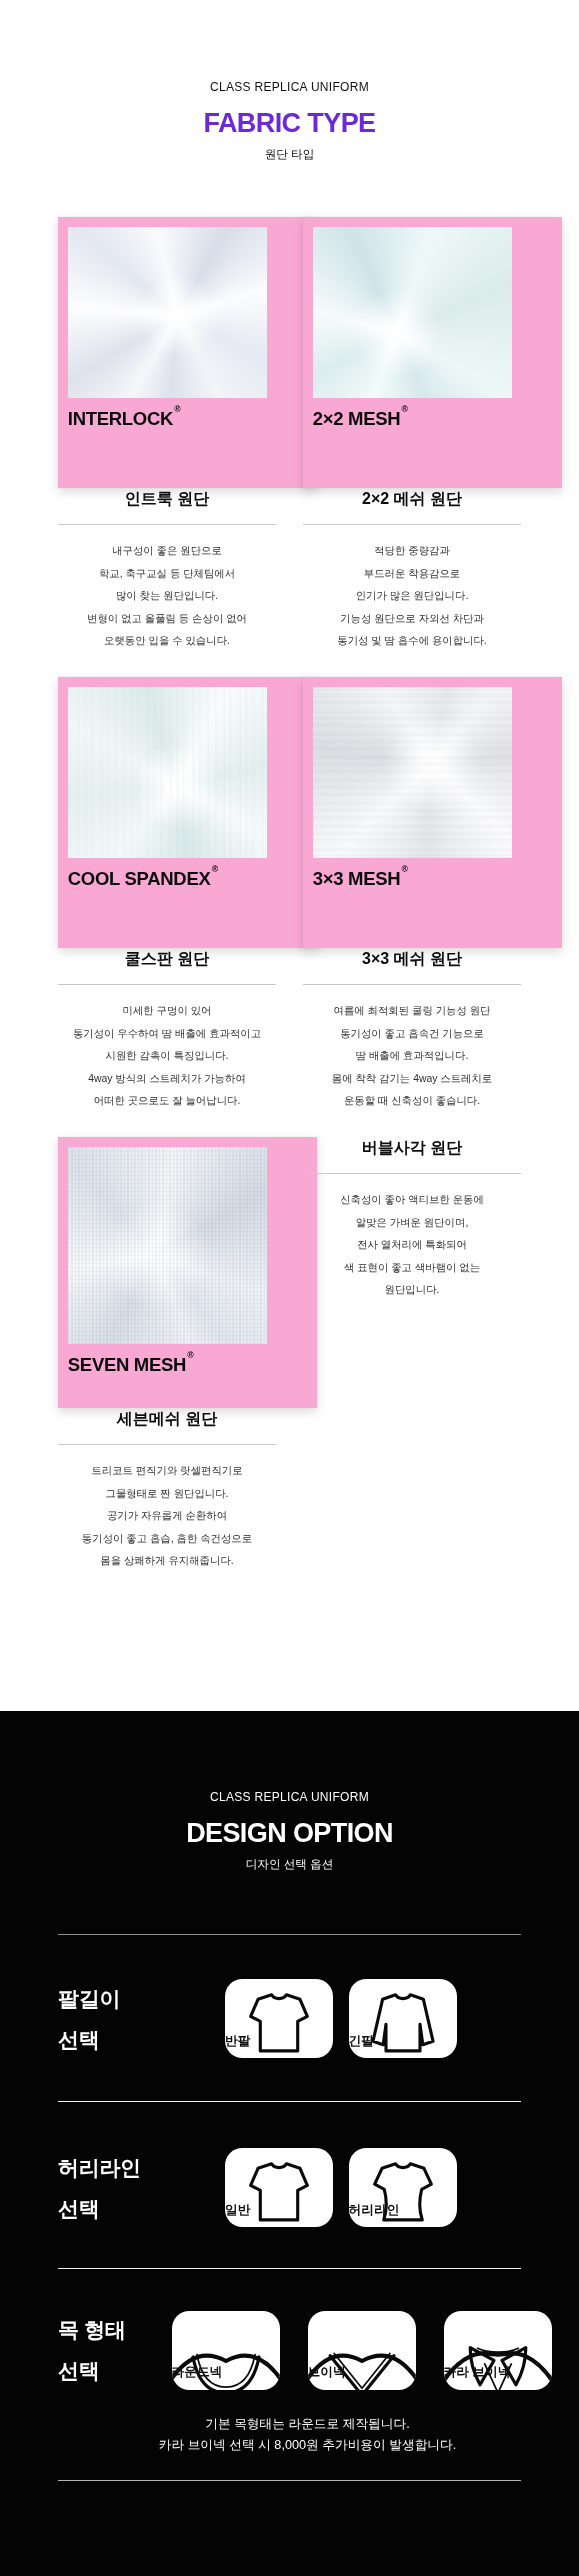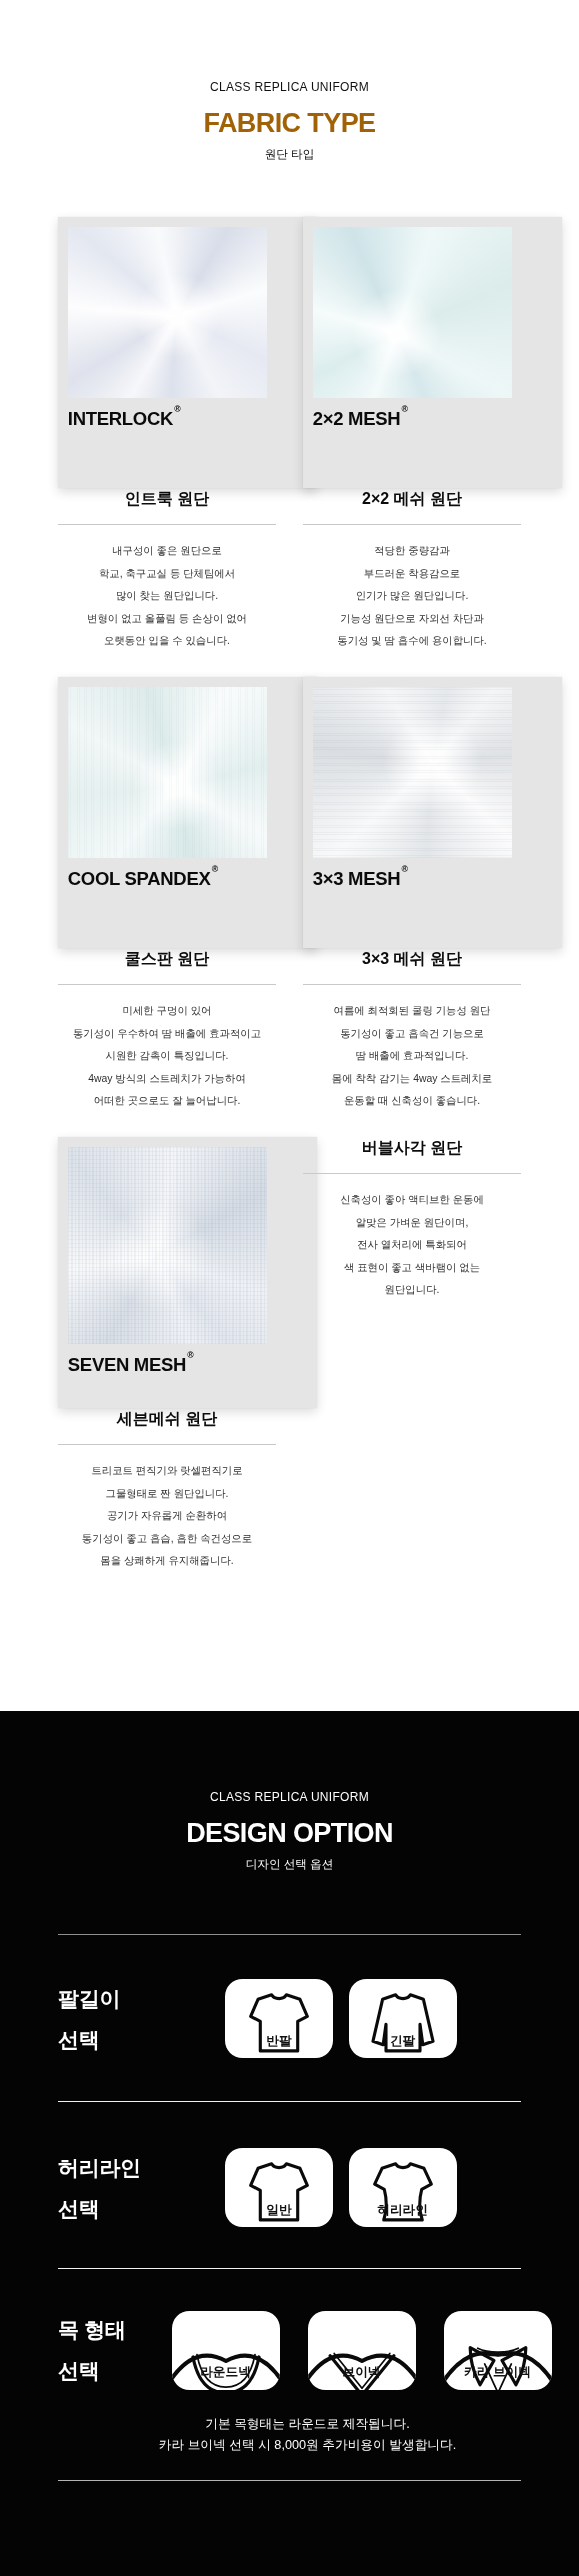--- a/index.html
+++ b/index.html
@@ -3,27 +3,27 @@
 <meta charset="utf-8">
 <style>
   * { margin:0; padding:0; box-sizing:border-box; }
   body { background:#ffffff; font-family:"Liberation Sans","DejaVu Sans",sans-serif; }
   .page { width:579px; height:2576px; margin:0 auto; background:#ffffff; overflow:hidden; position:relative; }
 
   
   .fabric-section { height:1711px; background:#ffffff; }
   .sec-header { text-align:center; padding-top:80px; }
   .eyebrow { font-size:12px; font-weight:400; color:#111; line-height:15px; letter-spacing:0.3px; }
-  .big-title { font-size:27px; font-weight:900; color:#a16207; line-height:29px; letter-spacing:-0.6px; margin-top:14px; }
+  .big-title { font-size:27px; font-weight:900; color:#6d28d9; line-height:29px; letter-spacing:-0.6px; margin-top:14px; }
   .sub-ko { font-size:11.6px; font-weight:400; color:#0a0a0a; line-height:15px; margin-top:8px; }
 
   .fabric-grid { display:grid; grid-template-columns:218px 218px; column-gap:27px; row-gap:24px;
                  padding:0 58px; margin-top:56px; }
   .fabric-block { width:218px; }
-  .fabric-card { width:259px; height:271px; background:#e5e5e5; padding:9.8px;
+  .fabric-card { width:259px; height:271px; background:#f9a8d4; padding:9.8px;
                  box-shadow:0 3.5px 10.4px rgba(0,0,0,.14), 0 0 0 0.6px rgba(0,0,0,.03); }
   .photo { width:199px; height:171px; }
   .photo.tall { height:197px; }
   .p-interlock { background:
       radial-gradient(circle at 55% 52%, rgba(255,255,255,.95) 0 6%, rgba(255,255,255,0) 30%),
       conic-gradient(from 210deg at 55% 52%, #f6f7fa, #dfe2ec 8%, #fdfdfe 18%, #e3e7f0 28%, #f9fafc 38%, #d8dde9 50%, #fbfcfd 62%, #e6e9f2 74%, #f2f4f8 84%, #dde1ec 93%, #f6f7fa); }
   .p-mesh22 { background:
       radial-gradient(circle at 42% 62%, rgba(255,255,255,.95) 0 5%, rgba(255,255,255,0) 28%),
       conic-gradient(from 120deg at 42% 62%, #eef7f7, #d6e8ec 10%, #f3fafa 22%, #dcedee 34%, #f6fbfb 46%, #cfe4e8 60%, #eff8f8 72%, #dbeceb 85%, #eef7f7); }
   .p-coolspan { background:
@@ -63,21 +63,21 @@
 
   .opt-row { display:flex; align-items:center; padding-left:58px; height:109px; }
   .opt-row.ra { margin-top:29px; }
   .opt-row.rb { margin-top:31px; }
   .opt-row.rc { margin-top:27px; }
   .opt-label { width:110px; font-size:21px; font-weight:800; line-height:41px; color:#ffffff; letter-spacing:-0.3px; }
   .opt-label span { display:block; }
   .opt-cards { display:flex; gap:15.6px; margin-left:57px; }
   .opt-row.rc .opt-cards { margin-left:3.5px; gap:28px; }
   .opt-card { width:108px; height:79px; background:#ffffff; border-radius:17.4px; position:relative;
-              display:flex; flex-direction:column; align-items:center; justify-content:flex-end;
+              display:flex; flex-direction:column; justify-content:flex-end;
               padding-bottom:9.3px; overflow:hidden; }
   .opt-icon { position:absolute; top:8.7px; left:50%; transform:translateX(-50%); }
   .opt-icon.neck { top:17.4px; }
   .opt-card-label { font-size:12.7px; font-weight:700; color:#111; line-height:15px; position:relative; z-index:2; }
   .note { text-align:center; font-size:12.7px; font-weight:500; color:#ffffff; line-height:21.4px; margin-top:9.3px;margin-left:36px; }
 
   svg .ln { fill:none; stroke:#0a0a0a; stroke-width:5.5; stroke-linejoin:round; stroke-linecap:round; }
   svg .ln2 { fill:none; stroke:#0a0a0a; stroke-width:3; stroke-linejoin:round; stroke-linecap:round; }
   svg .ln3 { fill:none; stroke:#0a0a0a; stroke-width:7; stroke-linejoin:round; stroke-linecap:round; }
 </style>

